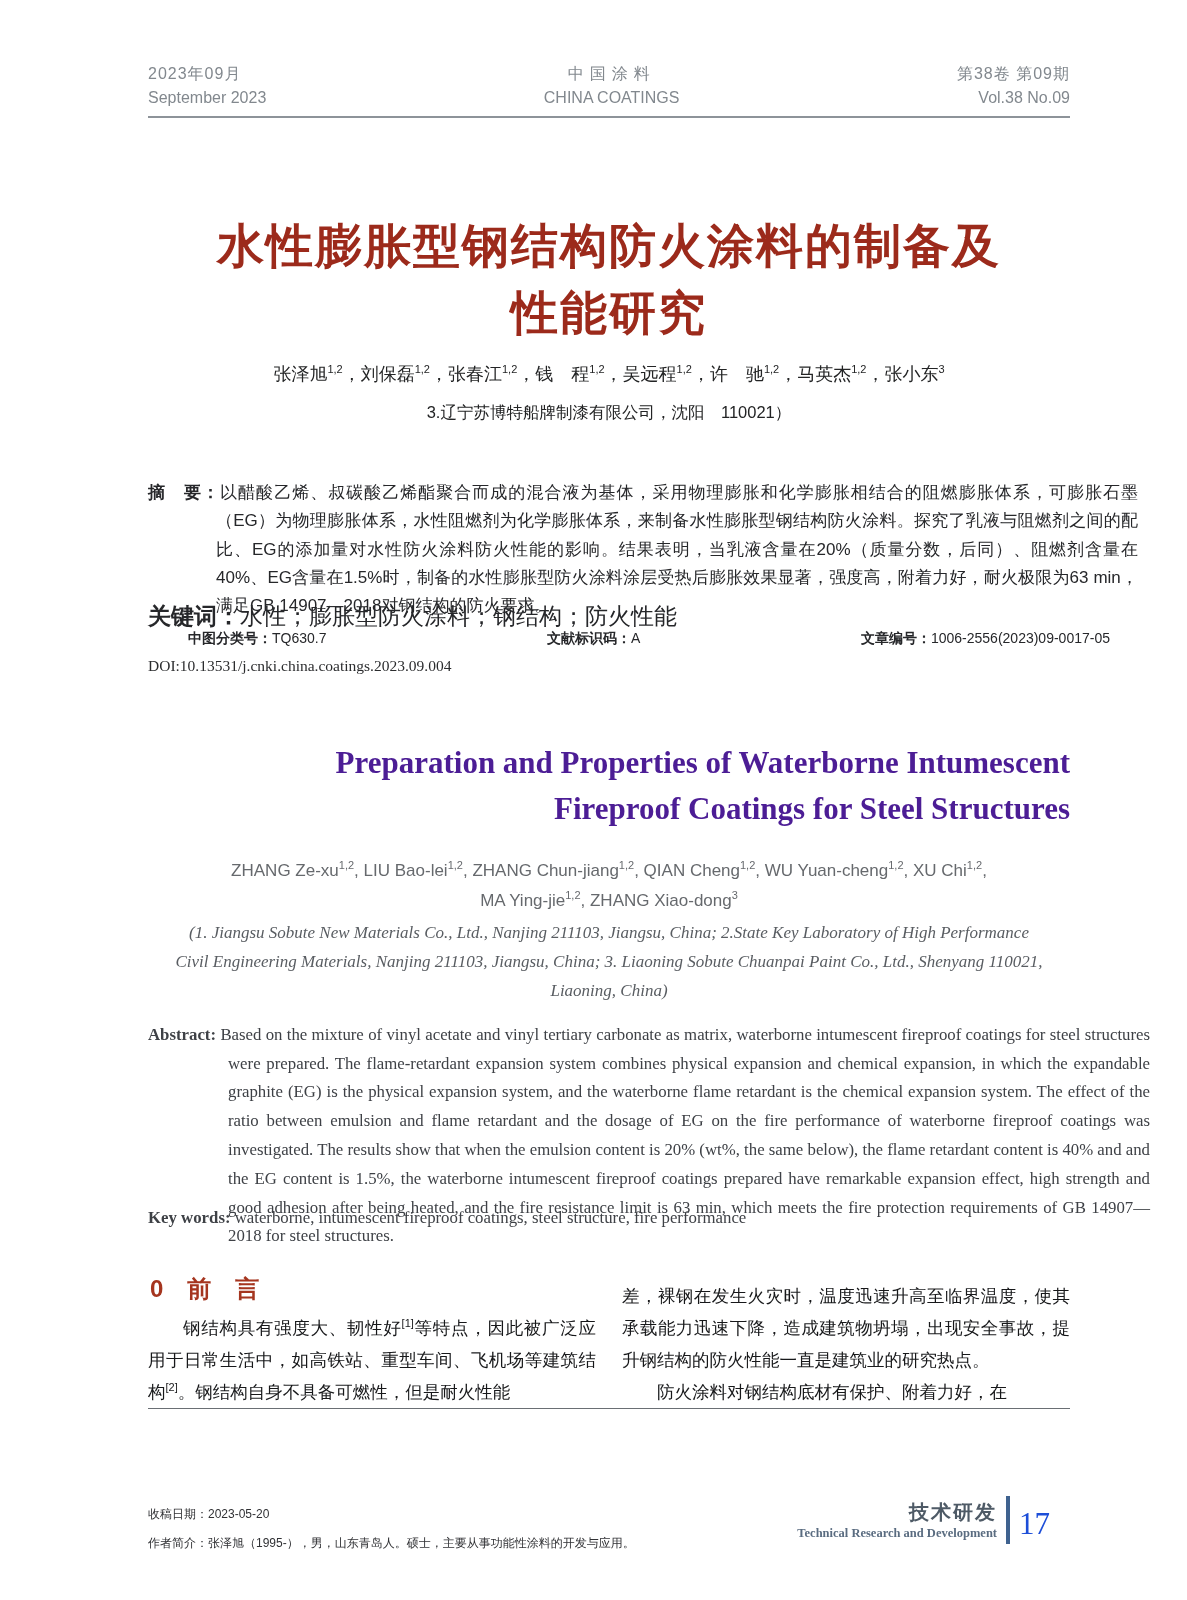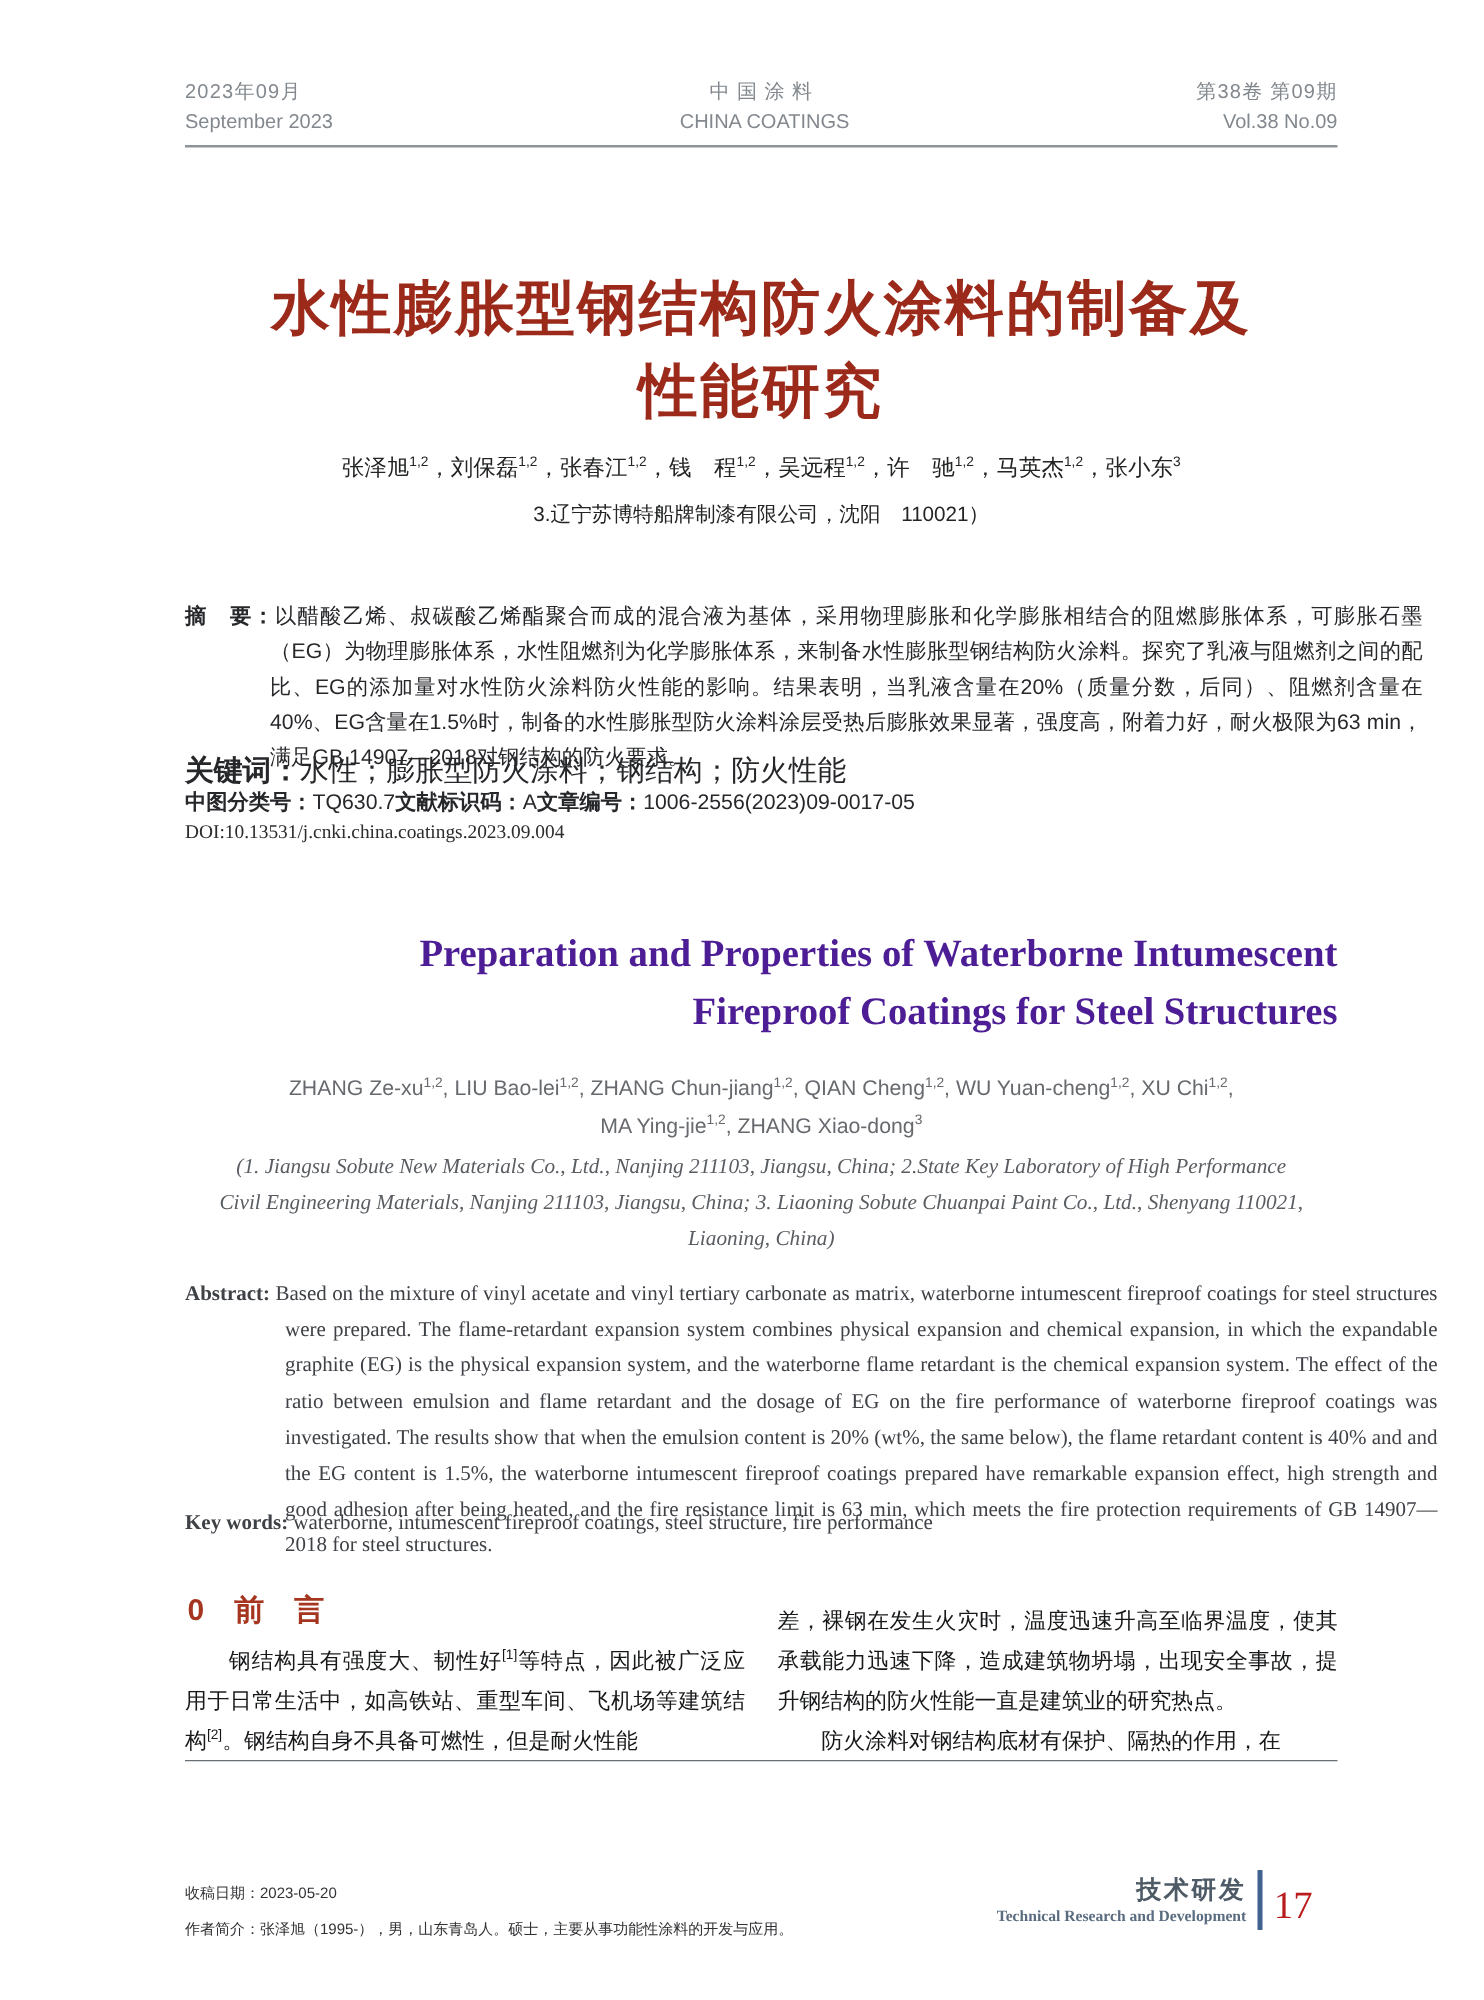--- a/index.html
+++ b/index.html
@@ -20,21 +20,21 @@
 
   .authors-cn{top:362px;text-align:center;font-size:18px;color:#232425;}
   sup{font-size:11px;line-height:0;}
   .affil-cn{top:398px;text-align:center;font-size:16.5px;line-height:28px;color:#232425;}
 
   
   .abstract-cn{top:462px;font-size:17px;line-height:28.3px;text-align:justify;color:#26272a;
      padding-left:68px;text-indent:-68px;}
   .lbl-b{font-weight:bold;}
   .keywords-cn{top:601px;font-size:23px;color:#26272a;}
-  .class-row{top:630px;display:flex;justify-content:flex-start;font-size:17px;color:#26272a;}
+  .class-row{top:630px;display:flex;justify-content:space-between;font-size:14px;color:#26272a;margin-left:40px;}
   .doi-line{top:657px;font-family:"Liberation Serif",serif;font-size:15.5px;color:#2b2c2e;}
 
   
   .title-en{top:740px;text-align:right;color:#4c1d95;font-family:"Liberation Serif",serif;
      font-weight:bold;font-size:31px;line-height:46px;}
   .authors-en{top:856px;text-align:center;color:#66696d;font-size:17px;line-height:30px;}
   .affil-en{top:918px;text-align:center;color:#595d62;font-family:"Liberation Serif",serif;
      font-style:italic;font-size:17px;line-height:29px;}
 
   
@@ -54,21 +54,21 @@
   
   .foot-rule{top:1408px;border-top:1.5px solid #6a6f74;}
   .footnotes{top:1500px;font-size:12px;line-height:29px;color:#303134;}
 
   
   .page-footer{position:absolute;top:1496px;right:122px;display:flex;align-items:center;}
   .sec-labels{text-align:right;margin-right:9px;}
   .sec-cn{font-size:20px;font-weight:bold;color:#4e5a66;letter-spacing:2px;line-height:24px;}
   .sec-en{font-family:"Liberation Serif",serif;font-weight:bold;font-size:12.5px;color:#5a6c80;margin-top:2px;}
   .footer-bar{width:4px;height:48px;background:#3f628f;margin:0 9px 0 0;}
-  .page-number{font-family:"Liberation Serif",serif;font-size:31px;color:#b91c1c;padding-top:8px;}
+  .page-number{font-family:"Liberation Serif",serif;font-size:31px;color:#1d4ed8;padding-top:8px;}
 </style>
 </head>
 <body>
 
 <div class="page">
 
   <div class="abs journal-header">
     <div class="jh-left">
       <div class="jh-cn-plain">2023年09月</div>
       <div>September 2023</div>
@@ -128,21 +128,21 @@
 
   <div class="abs keywords-en"><span class="kw-lbl">Key words:</span><span> waterborne, intumescent fireproof coatings, steel structure, fire performance</span></div>
 
   <div class="abs intro">
     <div class="col col-left">
       <div class="intro-heading">0　前　言</div>
       <p class="indent2"><span>钢结构具有强度大、韧性好</span><sup>[1]</sup><span>等特点，因此被广泛应用于日常生活中，如高铁站、重型车间、飞机场等建筑结构</span><sup>[2]</sup><span>。钢结构自身不具备可燃性，但是耐火性能</span></p>
     </div>
     <div class="col col-right">
       <p>差，裸钢在发生火灾时，温度迅速升高至临界温度，使其承载能力迅速下降，造成建筑物坍塌，出现安全事故，提升钢结构的防火性能一直是建筑业的研究热点。</p>
-      <p class="indent2">防火涂料对钢结构底材有保护、隔热的作用，在</p>
+      <p class="indent2">防火涂料对钢结构底材有保护、附着力好，在</p>
     </div>
   </div>
 
   <div class="abs foot-rule"></div>
   <div class="abs footnotes">
     <div><span>收稿日期：</span><span>2023-05-20</span></div>
     <div><span>作者简介：</span><span>张泽旭（1995-），男，山东青岛人。硕士，主要从事功能性涂料的开发与应用。</span></div>
   </div>
 
   <div class="page-footer">

